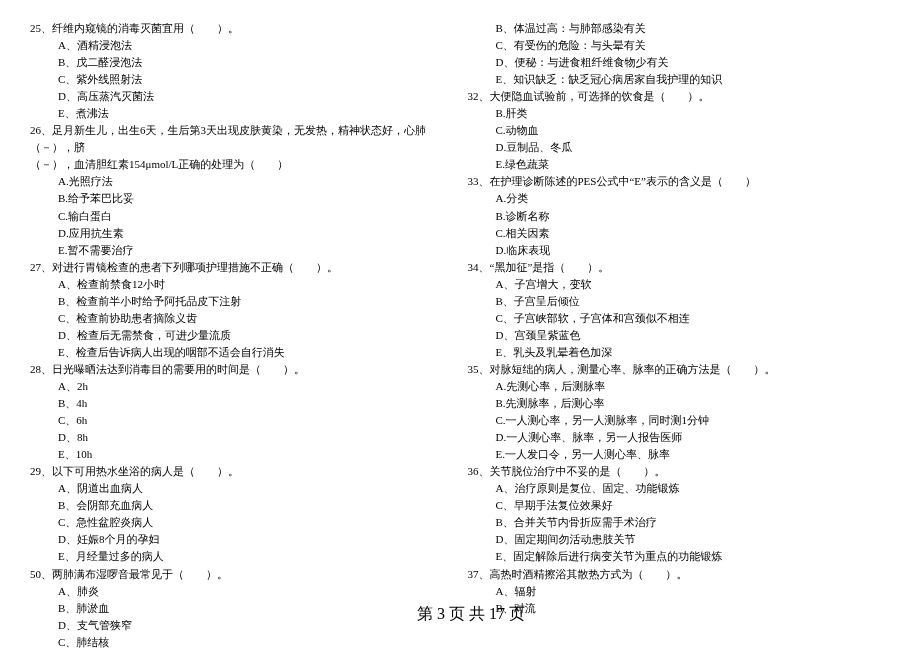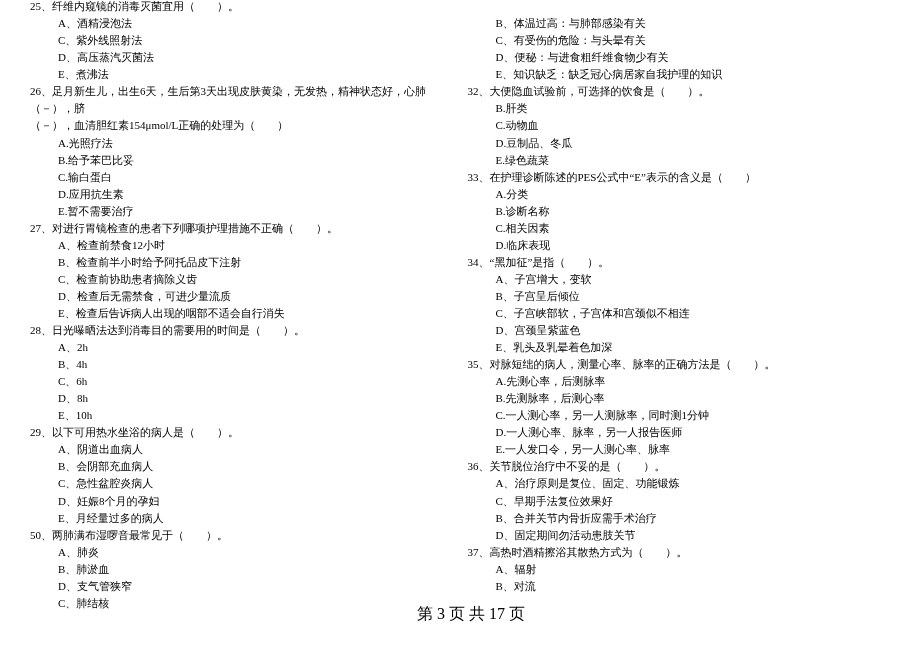--- a/index.html
+++ b/index.html
@@ -12,21 +12,20 @@
     width: 920px;
     height: 650px;
     overflow: hidden;
   }
   .page {
     display: flex;
     flex-direction: row;
     padding: 20px 45px 10px 30px;
     height: 600px;
     box-sizing: border-box;
-    align-items: center;
   }
   .col {
     flex: 1;
     line-height: 1.55;
   }
   .col-left { padding-right: 15px; }
   .col-right { padding-left: 15px; }
   .q {
     margin-bottom: 0;
   }
@@ -45,20 +44,21 @@
 </style>
 </head>
 <body>
 
 <div class="page">
   <div class="col col-left">
 
     <div class="q">
       <div class="stem">25、纤维内窥镜的消毒灭菌宜用（　　）。</div>
       <div class="opt">A、酒精浸泡法</div>
+      <div class="opt">B、戊二醛浸泡法</div>
       <div class="opt">C、紫外线照射法</div>
       <div class="opt">D、高压蒸汽灭菌法</div>
       <div class="opt">E、煮沸法</div>
     </div>
 
     <div class="q">
       <div class="stem">26、足月新生儿，出生6天，生后第3天出现皮肤黄染，无发热，精神状态好，心肺（－），脐</div>
       <div class="stem">（－），血清胆红素154μmol/L正确的处理为（　　）</div>
       <div class="opt">A.光照疗法</div>
       <div class="opt">B.给予苯巴比妥</div>
@@ -147,20 +147,21 @@
       <div class="opt">D.一人测心率、脉率，另一人报告医师</div>
       <div class="opt">E.一人发口令，另一人测心率、脉率</div>
     </div>
 
     <div class="q">
       <div class="stem">36、关节脱位治疗中不妥的是（　　）。</div>
       <div class="opt">A、治疗原则是复位、固定、功能锻炼</div>
       <div class="opt">C、早期手法复位效果好</div>
       <div class="opt">B、合并关节内骨折应需手术治疗</div>
       <div class="opt">D、固定期间勿活动患肢关节</div>
+      <div class="opt">E、固定解除后进行病变关节为重点的功能锻炼</div>
     </div>
 
     <div class="q">
       <div class="stem">37、高热时酒精擦浴其散热方式为（　　）。</div>
       <div class="opt">A、辐射</div>
       <div class="opt">B、对流</div>
 
     </div>
 
   </div>

